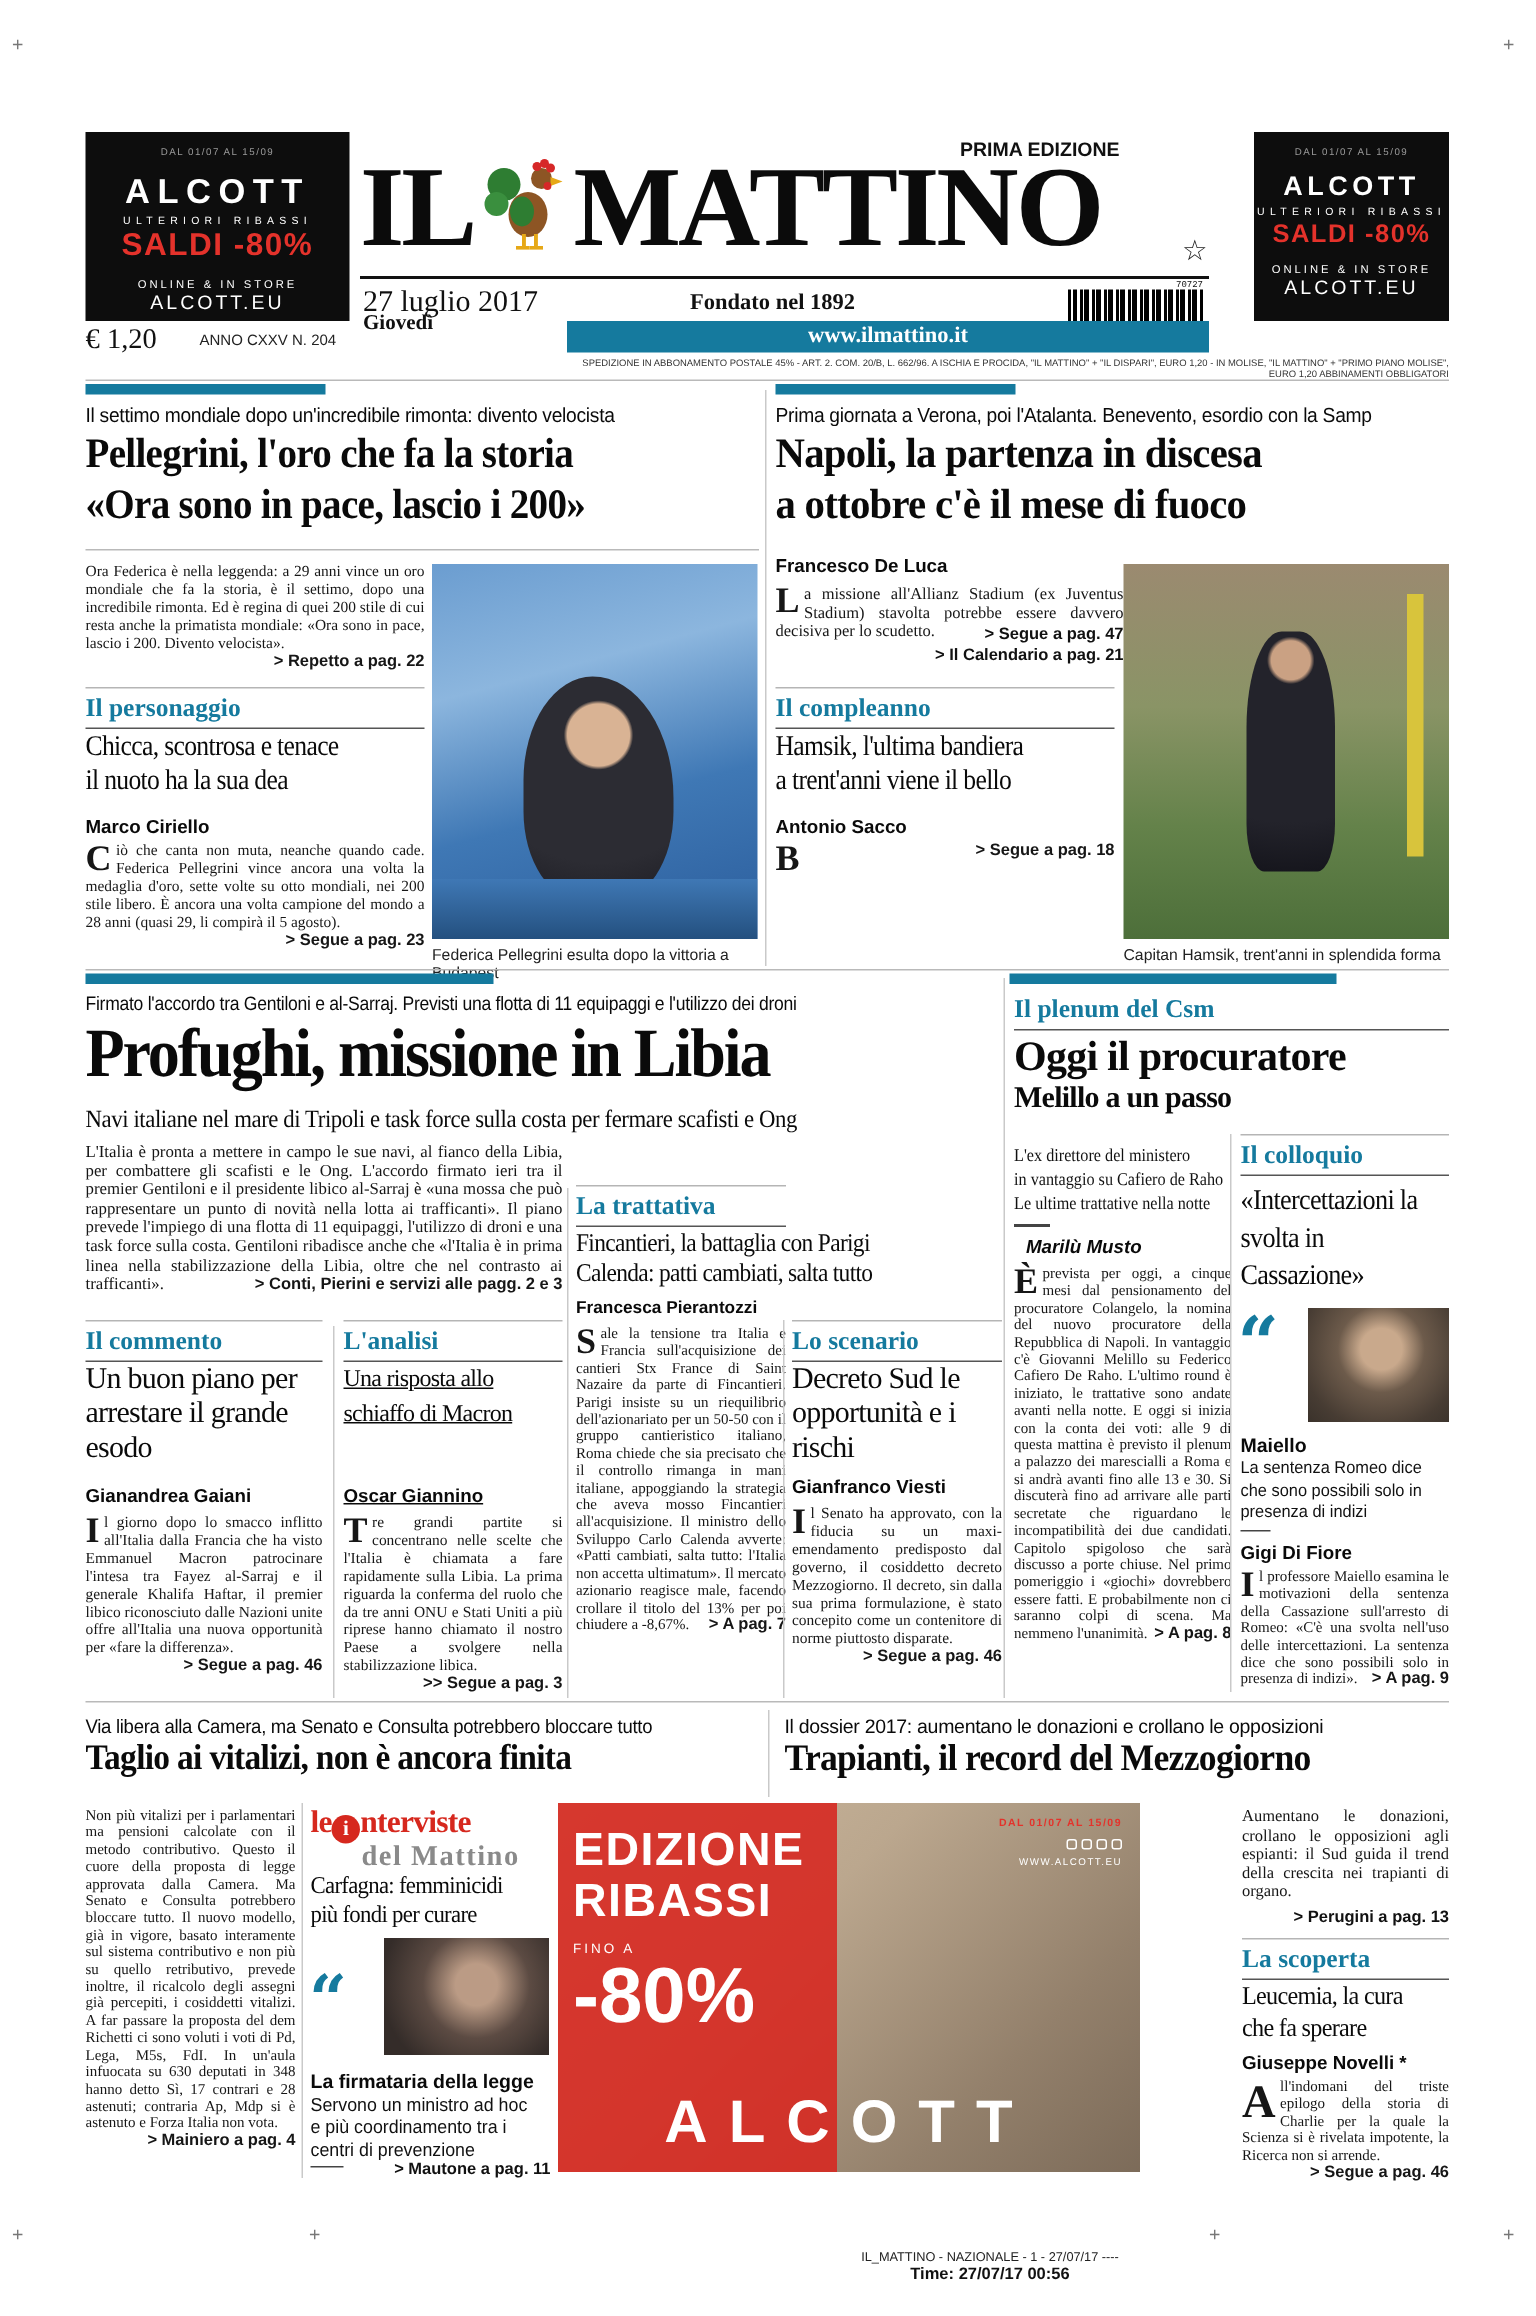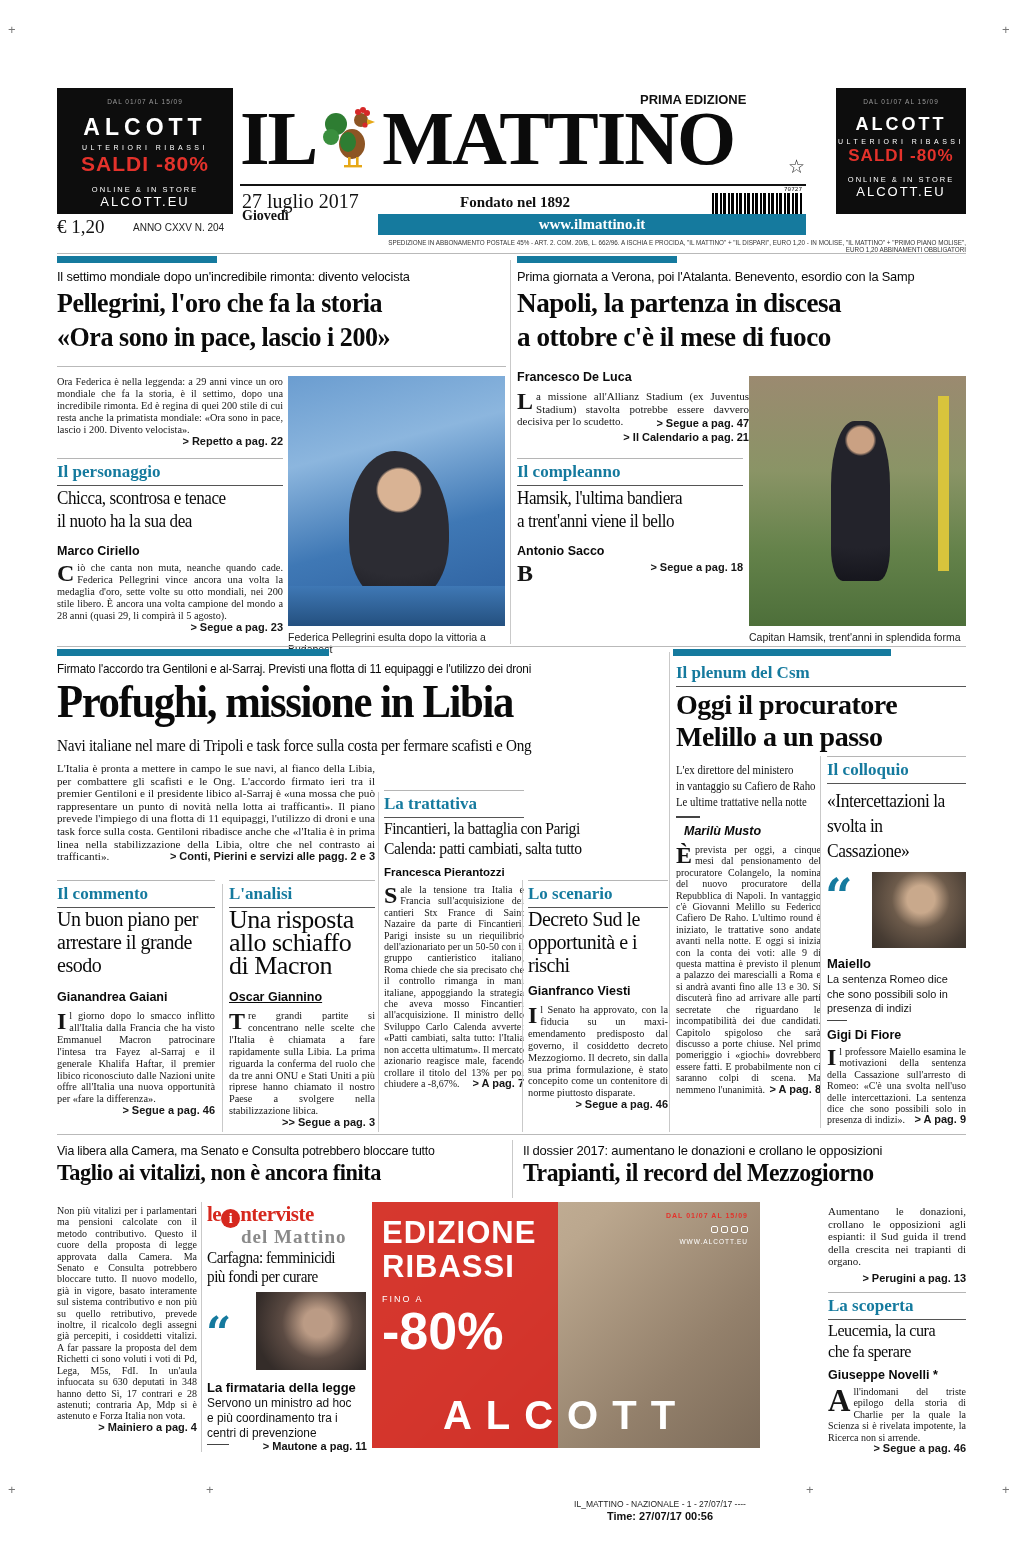--- a/index.html
+++ b/index.html
@@ -262,21 +262,21 @@
     <div class="label" style="left:57px;top:880px;width:158px;">Il commento</div>
     <div class="hl" style="left:57px;top:908px;width:158px;font-size:20px;font-weight:500;line-height:23px;">Un buon piano per arrestare il grande esodo</div>
     <div class="byline" style="left:57px;top:990px;">Gianandrea Gaiani</div>
     <div class="body b105" style="left:57px;top:1010px;width:158px;">
       <span class="dc">I</span><span>l giorno dopo lo smacco inflitto all'Italia dalla Francia che ha visto Emmanuel Macron patrocinare l'intesa tra Fayez al-Sarraj e il generale Khalifa Haftar, il premier libico riconosciuto dalle Nazioni unite offre all'Italia una nuova opportunità per «fare la differenza».</span>
       <span class="morefr">&gt; Segue a pag. 46</span>
     </div>
 
     <div class="vline" style="left:222px;top:884px;height:248px;"></div>
     <div class="label" style="left:229px;top:880px;width:146px;">L'analisi</div>
-    <div class="hl" style="left:229px;top:908px;width:146px;font-size:26px;font-weight:500;line-height:23px;">Una risposta allo schiaffo di Macron</div>
+    <div class="hl" style="left:229px;top:908px;width:146px;font-size:16px;font-weight:500;line-height:23px;text-decoration:underline;">Una risposta allo schiaffo di Macron</div>
     <div class="byline" style="left:229px;top:990px;text-decoration:underline;">Oscar Giannino</div>
     <div class="body b105" style="left:229px;top:1010px;width:146px;">
       <span class="dc">T</span><span>re grandi partite si concentrano nelle scelte che l'Italia è chiamata a fare rapidamente sulla Libia. La prima riguarda la conferma del ruolo che da tre anni ONU e Stati Uniti a più riprese hanno chiamato il nostro Paese a svolgere nella stabilizzazione libica.</span>
       <span class="morefr">&gt;&gt; Segue a pag. 3</span>
     </div>
 
     <div class="vline" style="left:378px;top:792px;height:340px;"></div>
     <div class="label" style="left:384px;top:790px;width:140px;">La trattativa</div>
     <div class="hl nw s92" style="left:384px;top:820px;font-size:17px;font-weight:500;">Fincantieri, la battaglia con Parigi</div>
     <div class="hl nw s92" style="left:384px;top:840px;font-size:17px;font-weight:500;">Calenda: patti cambiati, salta tutto</div>
@@ -295,21 +295,21 @@
       <span class="morefr">&gt; Segue a pag. 46</span>
     </div>
   </div>
 
   <div class="vline" style="left:669px;top:652px;height:480px;"></div>
 
   <div>
     <div class="tbar" style="left:673px;top:649px;width:218px;"></div>
     <div class="label" style="left:676px;top:660px;width:290px;border-top:none;">Il plenum del Csm</div>
     <div class="hl nw" style="left:676px;top:690px;font-size:28px;">Oggi il procuratore</div>
-    <div class="hl nw" style="left:676px;top:722px;font-size:28px;">Melillo a un passo</div>
+    <div class="hl nw" style="left:676px;top:722px;font-size:20px;">Melillo a un passo</div>
 
     <div style="position:absolute;left:676px;top:762px;width:147px;font-size:12px;line-height:16px;transform:scaleX(.9);transform-origin:left top;white-space:nowrap;">
       <div>L'ex direttore del ministero</div>
       <div>in vantaggio su Cafiero de Raho</div>
       <div>Le ultime trattative nella notte</div>
     </div>
     <div class="dash" style="left:676px;top:816px;width:24px;"></div>
     <div class="byline" style="left:684px;top:824px;font-style:italic;">Marilù Musto</div>
     <div class="body b10" style="left:676px;top:844px;width:145px;">
       <span class="dc">È</span><span>prevista per oggi, a cinque mesi dal pensionamento del procuratore Colangelo, la nomina del nuovo procuratore della Repubblica di Napoli. In vantaggio c'è Giovanni Melillo su Federico Cafiero De Raho. L'ultimo round è iniziato, le trattative sono andate avanti nella notte. E oggi si inizia con la conta dei voti: alle 9 di questa mattina è previsto il plenum a palazzo dei marescialli a Roma e si andrà avanti fino alle 13 e 30. Si discuterà fino ad arrivare alle parti secretate che riguardano le incompatibilità dei due candidati. Capitolo spigoloso che sarà discusso a porte chiuse. Nel primo pomeriggio i «giochi» dovrebbero essere fatti. E probabilmente non ci saranno colpi di scena. Ma nemmeno l'unanimità.</span>

